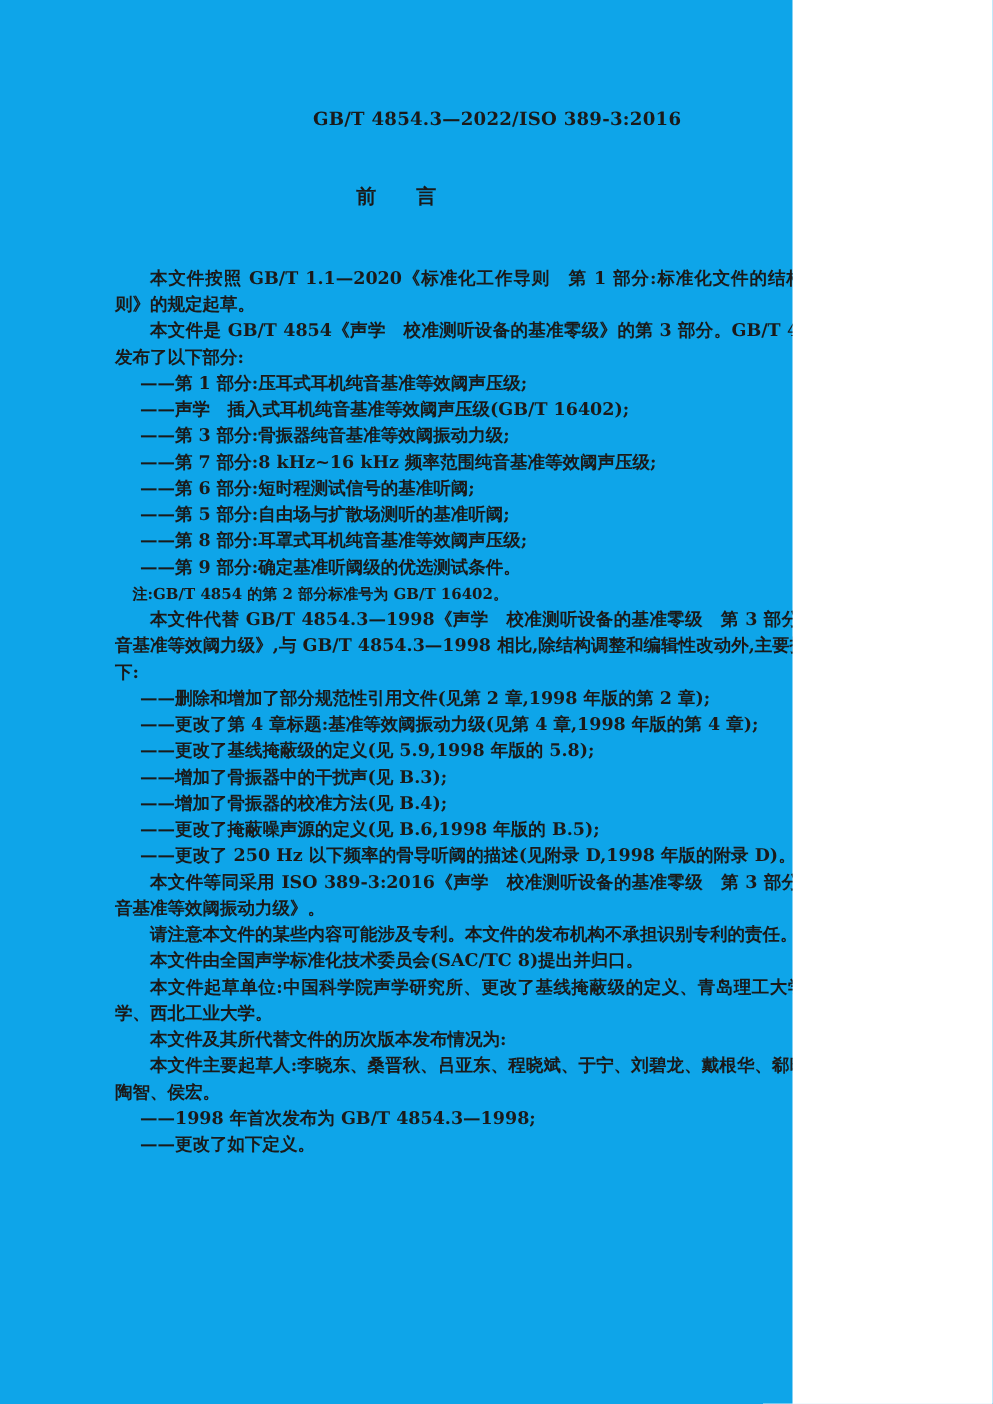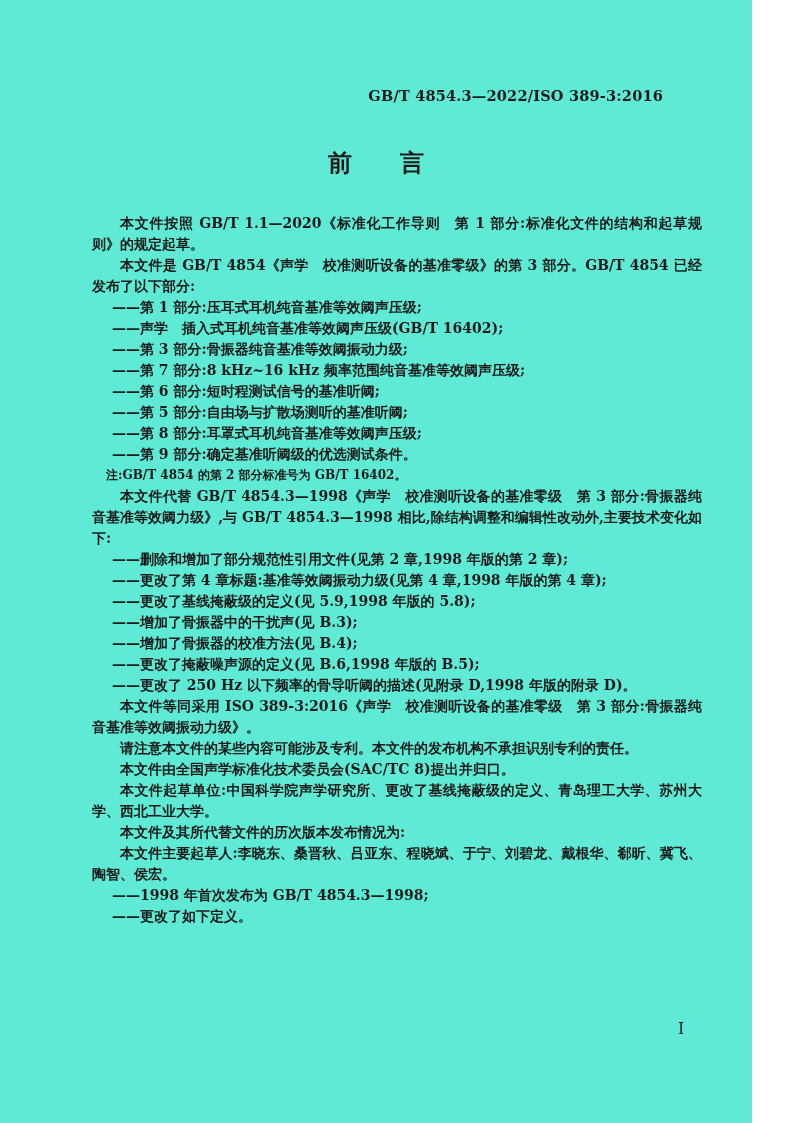--- a/index.html
+++ b/index.html
@@ -1,41 +1,41 @@
 <!DOCTYPE html>
 <html><head>
 <meta charset="utf-8">
 <style>
   html, body { margin: 0; padding: 0; background: #ffffff; }
   .page {
     position: relative;
-    width: 752px;
+    width: 634px;
     height: 1123px;
-    background: #5eead4;
+    background: #0ea5e9;
     overflow: hidden;
     color: #1a1a1a;
     font-family: "DejaVu Serif", "Liberation Serif", serif;
   }
   .std-header {
     position: absolute;
     top: 87px;
     right: 89px;
     font-size: 14.5px;
     font-weight: bold;
     letter-spacing: 0.2px;
     font-family: "DejaVu Serif", "Liberation Serif", serif;
     white-space: nowrap;
   }
   .fw-title {
     position: absolute;
     top: 147px;
     left: 0;
     width: 100%;
     text-align: center;
-    font-size: 24px;
+    font-size: 16px;
     font-weight: bold;
     font-family: "DejaVu Sans", "Liberation Sans", sans-serif;
     white-space: pre;
   }
   .doc-body {
     position: absolute;
     left: 92px;
     top: 213px;
     width: 610px;
     font-size: 14px;

